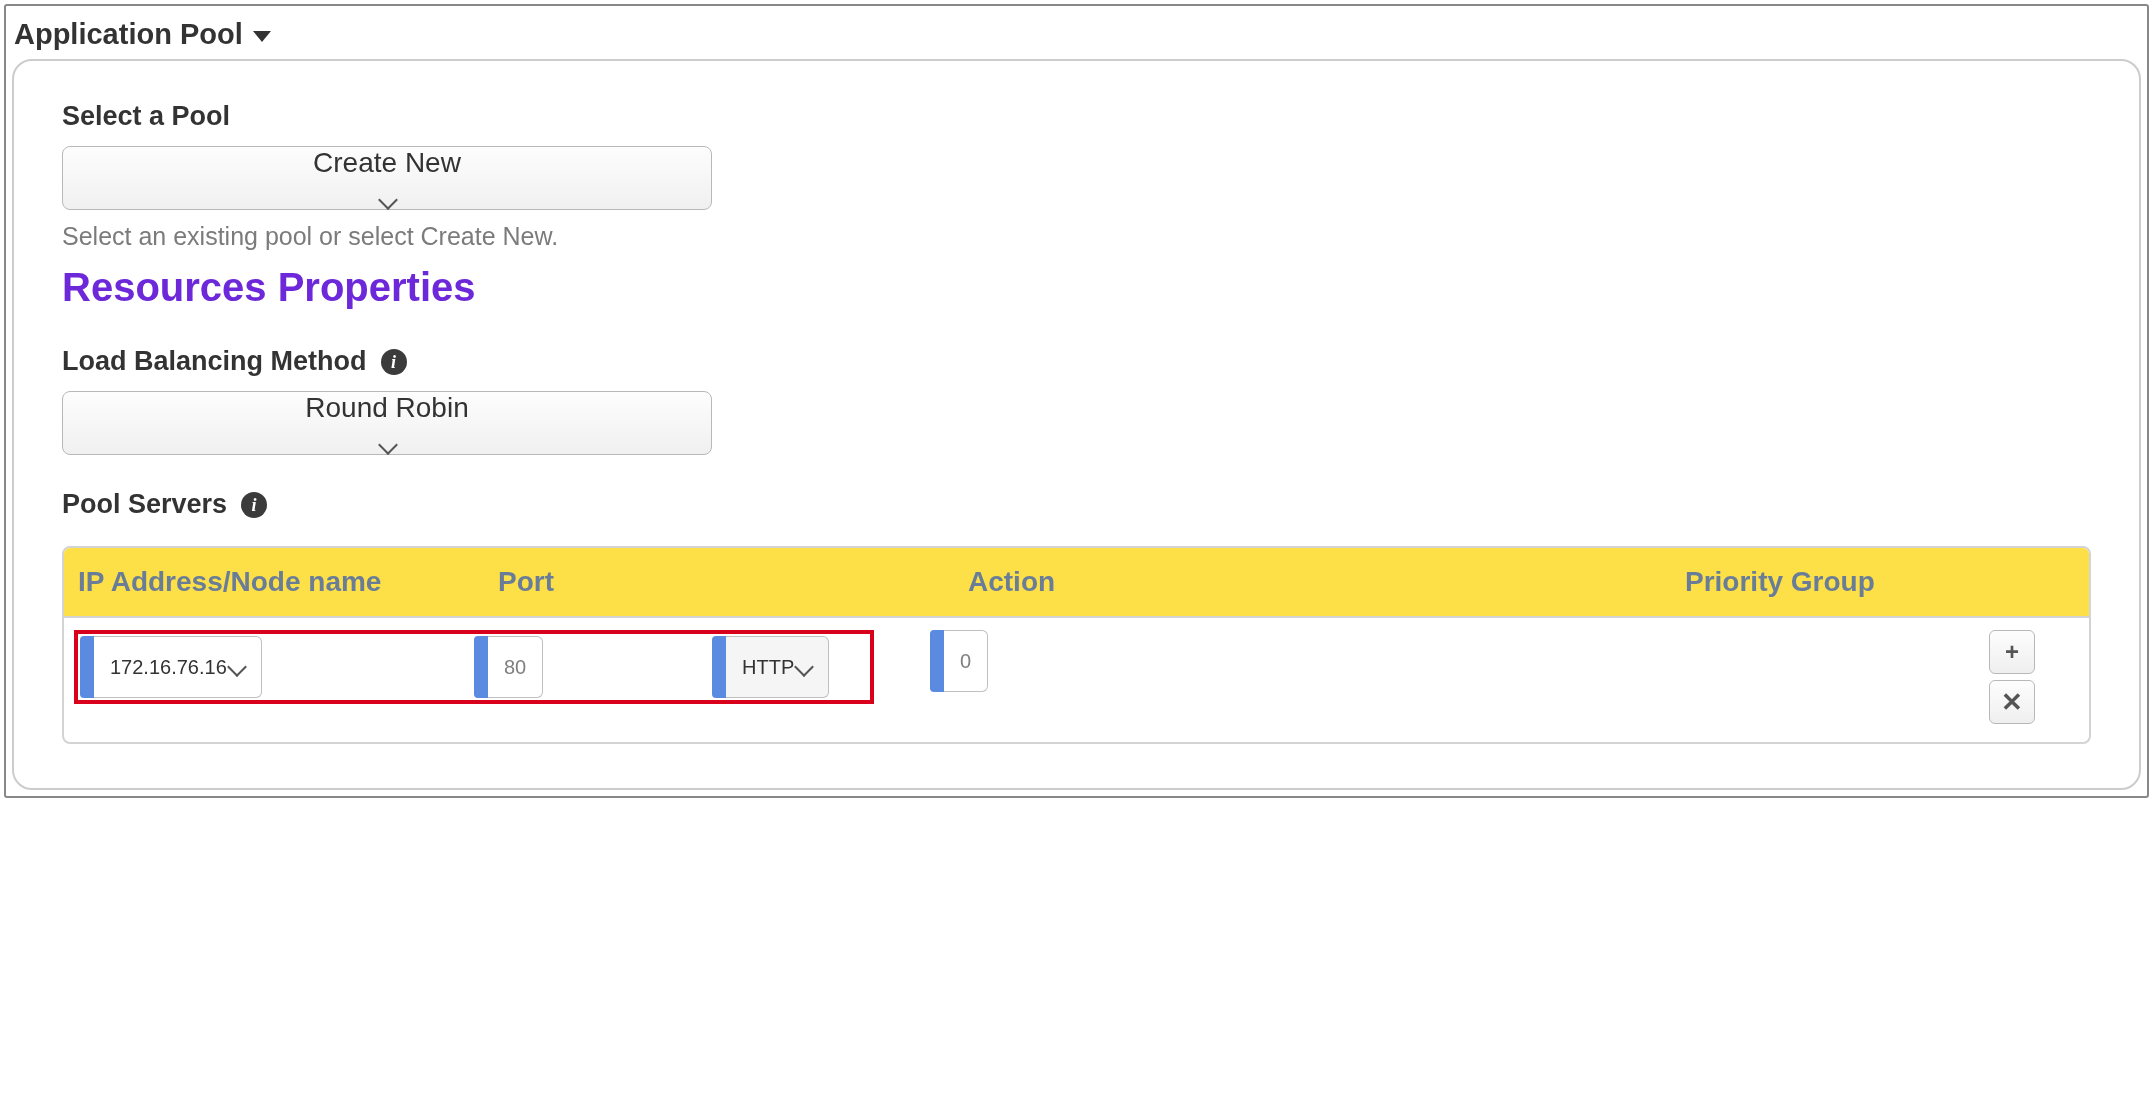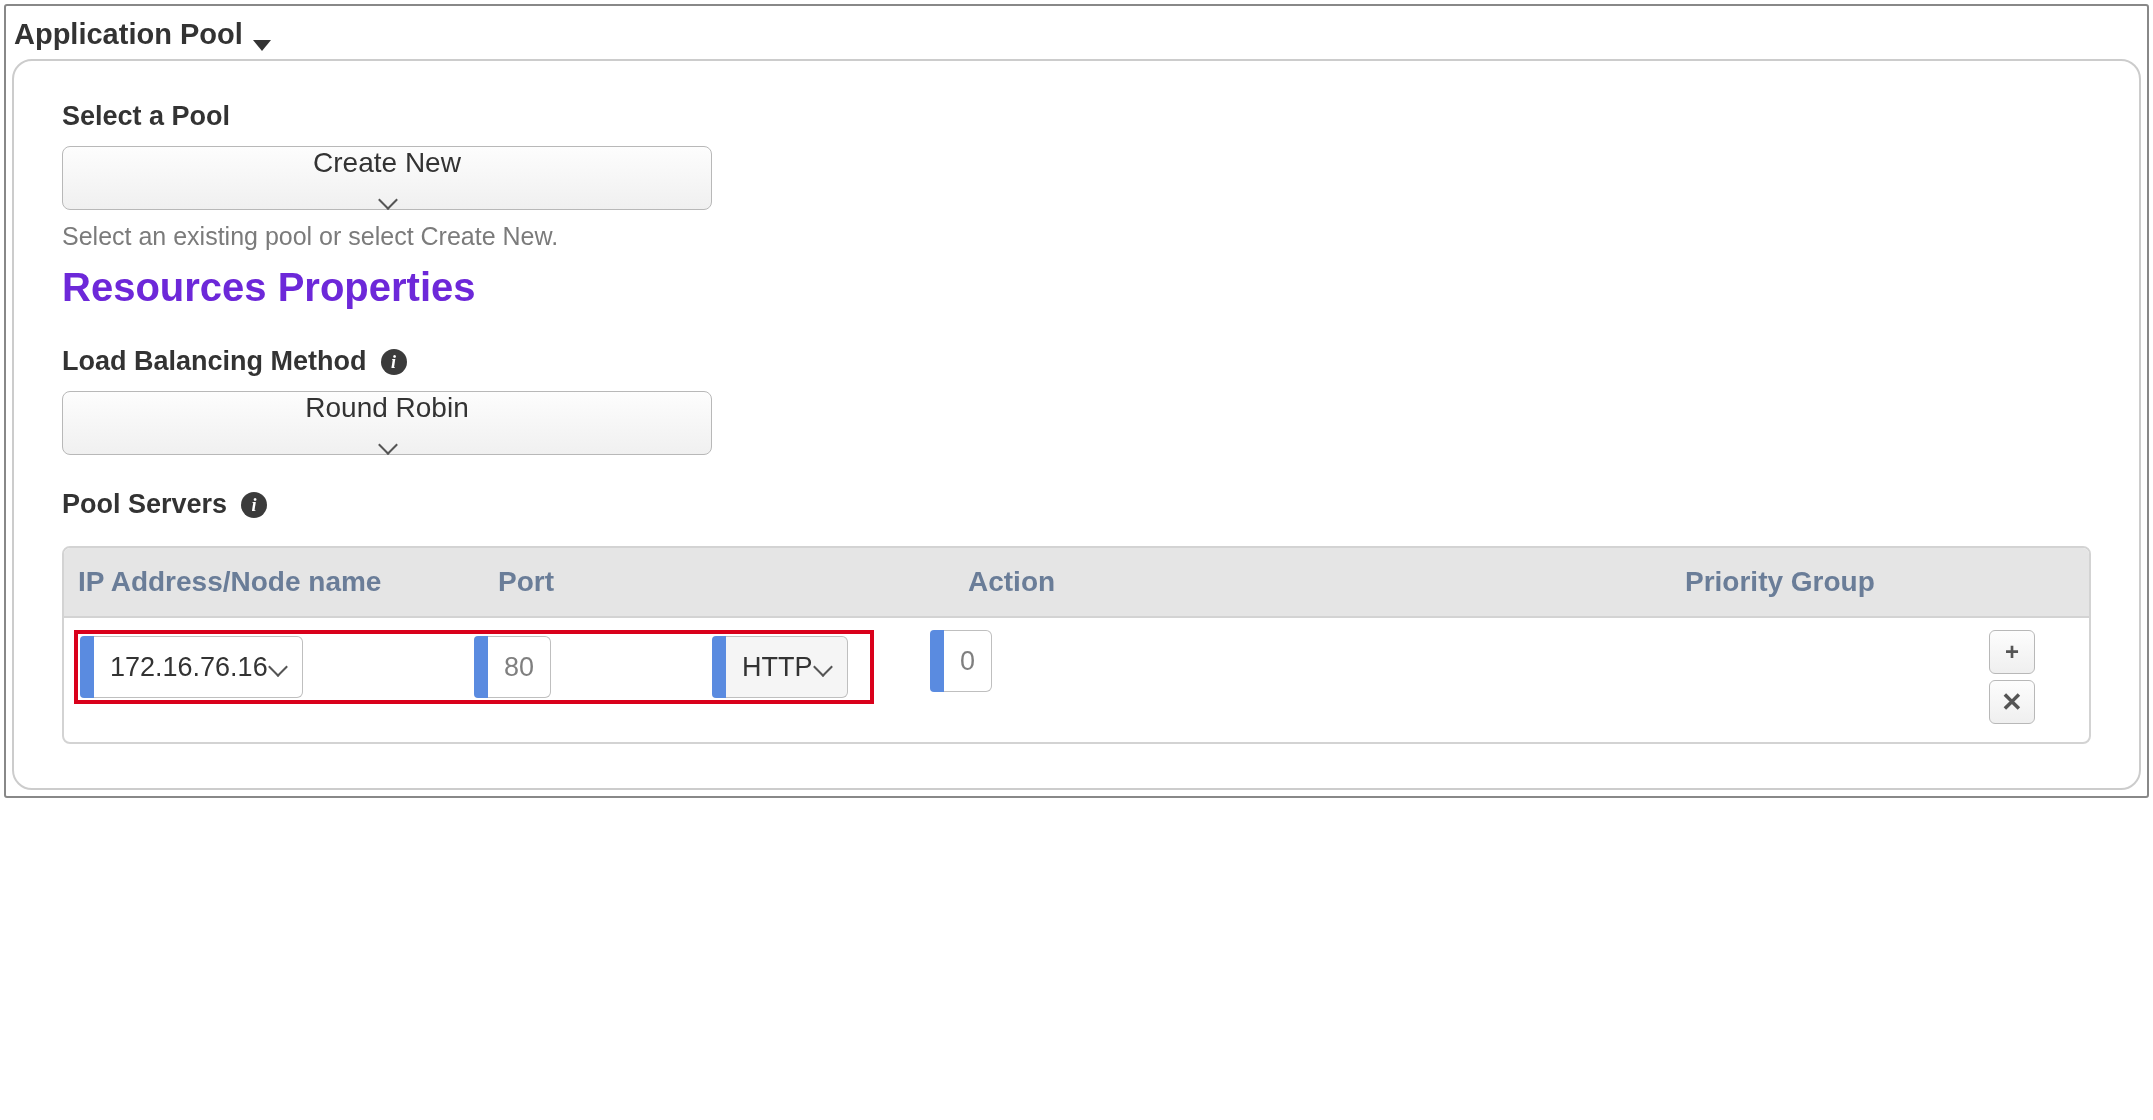--- a/index.html
+++ b/index.html
@@ -13,21 +13,21 @@
   .outer-border {
     border: 2px solid #888;
     border-radius: 3px;
     padding: 6px 6px 6px 6px;
   }
   .section-header {
     font-weight: 700;
     font-size: 29px;
     color: #333;
     display: flex;
-    align-items: flex-end;
+    align-items: center;
     gap: 10px;
     padding: 6px 2px 8px 2px;
   }
   .caret-down {
     width: 0; height: 0;
     border-left: 9px solid transparent;
     border-right: 9px solid transparent;
     border-top: 11px solid #333;
     margin-top: 4px;
   }
@@ -103,21 +103,21 @@
   }
   .spacer { height: 34px; }
 
   .table-wrap {
     border: 2px solid #d3d3d3;
     border-radius: 8px;
     overflow: hidden;
     margin-top: 26px;
   }
   .thead {
-    background: #e5e5e5;
+    background: #fde047;
     display: flex;
     padding: 18px 14px;
     gap: 0;
     border-bottom: 2px solid #d3d3d3;
     justify-content: space-between;
   }
   .th {
     color: #6a7d98;
     font-weight: 600;
     font-size: 28px;
@@ -157,21 +157,21 @@
     border-left: none;
     border-radius: 0 6px 6px 0;
     background: #fff;
     display: flex;
     align-items: center;
     padding: 0 16px;
     height: 100%;
   }
   .ti-body.gray { background: #f5f5f5; }
   .ti-text {
-    font-size: 27px;
+    font-size: 20px;
     color: #333;
     flex: 1;
     border: none;
     outline: none;
     background: transparent;
     font-family: inherit;
   }
   .ti-text.muted { color: #7f7f7f; }
 
   .w-ip   { width: 370px; }

